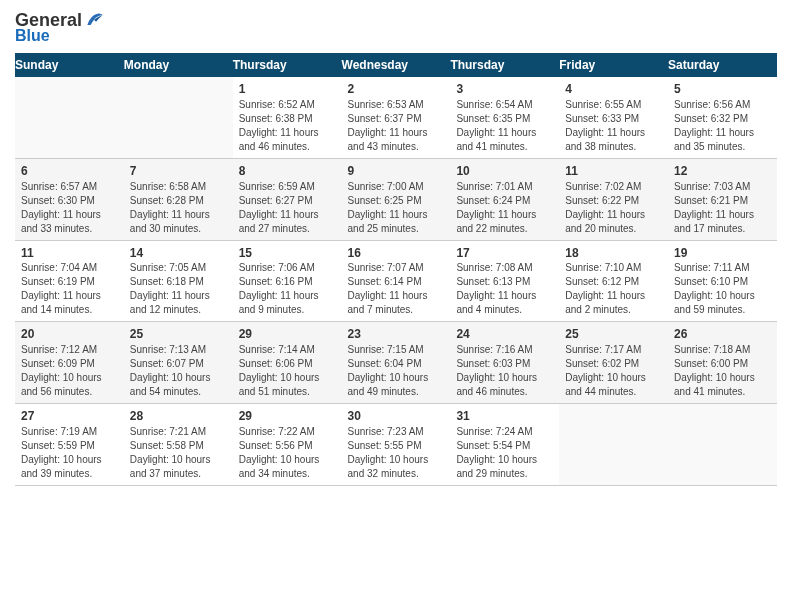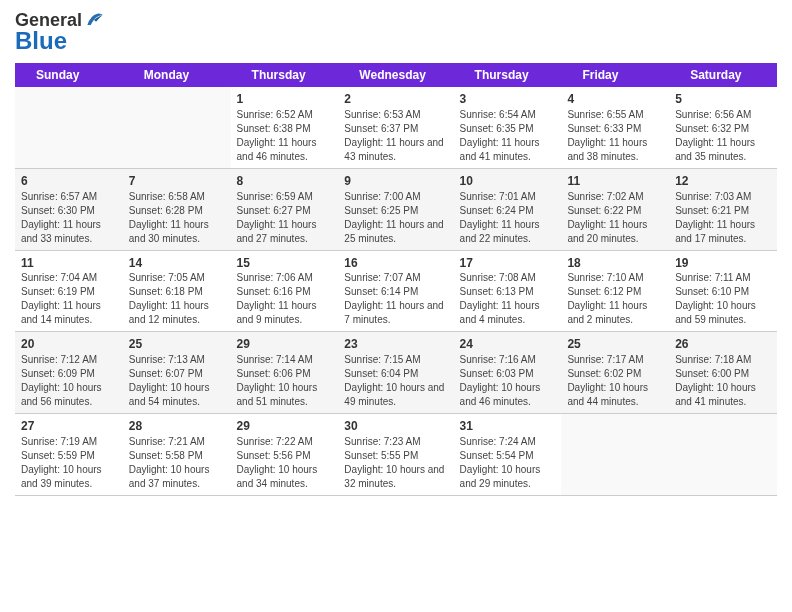--- a/index.html
+++ b/index.html
@@ -28,21 +28,21 @@
     .logo-text {
       display: flex;
       align-items: flex-start;
     }
     .logo-general {
       font-size: 18px;
       font-weight: bold;
       color: #333;
     }
     .logo-blue {
-      font-size: 24px;
+      font-size: 16px;
       font-weight: bold;
       color: #1a6bba;
     }
     .logo-bird {
       width: 20px;
       height: 20px;
       margin-left: 2px;
     }
     .title-section {
       text-align: right;
@@ -55,24 +55,24 @@
     .location {
       font-size: 14px;
       color: #555;
     }
     table {
       width: 100%;
       border-collapse: collapse;
       font-size: 10.5px;
     }
     thead tr th {
-      background-color: #6d28d9;
+      background-color: #0c4a6e;
       color: white;
       text-align: left;
-      padding: 5px 21px;
+      padding: 5px 0;
       font-size: 12px;
       font-weight: bold;
     }
     tbody tr {
       border-bottom: 1px solid #ddd;
     }
     tbody tr:nth-child(even) {
       background-color: #f5f5f5;
     }
     tbody tr:nth-child(odd) {

